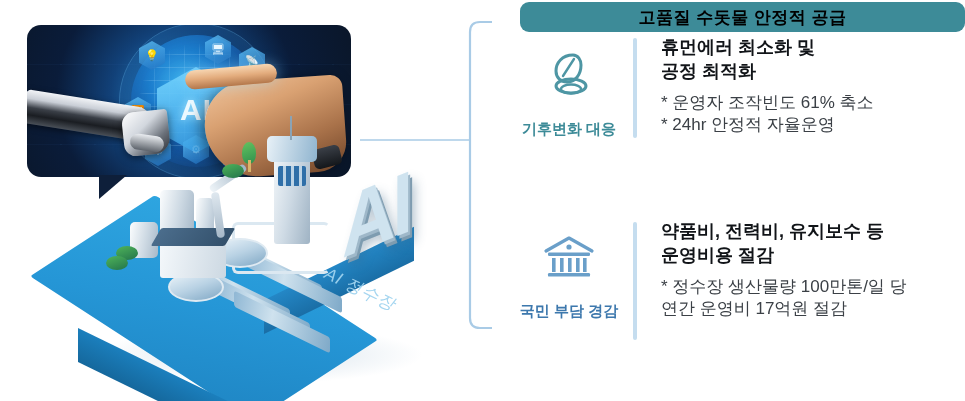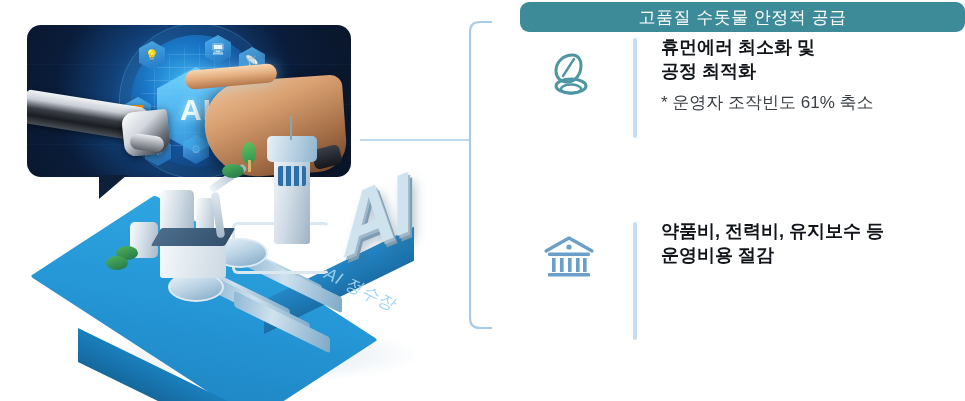--- a/index.html
+++ b/index.html
@@ -216,21 +216,21 @@
   .panel{ position:absolute; left:0; width:460px; }
   .panel-a{ top:2px; height:178px; }
   .panel-b{ top:186px; height:210px; }
 
   .panel-header{
     position:absolute; left:15px; top:0; width:445px; height:30px;
     border-radius:9px; display:flex; align-items:center; justify-content:center;
   }
   .panel-a .panel-header{ background:#3d8b98; }
   .panel-b .panel-header{ background:#2271a8; }
-  .panel-header span{ color:#ffffff; font-size:17px; font-weight:normal; letter-spacing:.5px; }
+  .panel-header span{ color:#000000; font-size:17px; font-weight:bold; letter-spacing:.5px; }
 
   .panel-body{ position:absolute; left:0; top:34px; width:460px; display:flex; }
   .icon-col{ width:128px; display:flex; flex-direction:column; align-items:center; }
   .icon-box{ height:62px; display:flex; align-items:center; justify-content:center; }
   .panel-a .icon-box{ padding-top:14px; }
   .panel-b .icon-box{ padding-top:12px; }
   .icon-label{ font-size:15px; font-weight:bold; white-space:nowrap; }
   .panel-a .icon-label{ color:#3d8b98; margin-top:22px; }
   .panel-b .icon-label{ color:#3d78ad; margin-top:20px; }
 
@@ -331,27 +331,29 @@
       <div class="panel-body">
         <div class="icon-col">
           <div class="icon-box">
             <svg width="52" height="52" viewBox="0 0 52 52" aria-hidden="true">
               <path d="M30 7 C19 7 13 15 13 23 C13 30 18 34 24 34 C32 34 38 27 38 17 C38 12 35 7 30 7 Z" fill="none" stroke="#4e96a4" stroke-width="3" stroke-linejoin="round"></path>
               <path d="M31 11 L20 28" fill="none" stroke="#4e96a4" stroke-width="2.4" stroke-linecap="round"></path>
               <ellipse cx="28" cy="38" rx="15" ry="7" fill="none" stroke="#4e96a4" stroke-width="3"></ellipse>
               <ellipse cx="28" cy="41" rx="10" ry="4.5" fill="none" stroke="#4e96a4" stroke-width="2.4"></ellipse>
             </svg>
           </div>
+          <div class="icon-label">기후변화 대응</div>
         </div>
         <div class="divider"></div>
         <div class="text-col">
           <div class="headline" style="white-space:pre-line">휴먼에러 최소화 및
 공정 최적화</div>
           <div class="bullets">
             <div class="bullet">* 운영자 조작빈도 61% 축소</div>
+            <div class="bullet">* 24hr 안정적 자율운영</div>
           </div>
         </div>
       </div>
     </div>
 
     <div class="panel panel-b">
       <div class="panel-body">
         <div class="icon-col">
           <div class="icon-box">
             <svg width="56" height="52" viewBox="0 0 56 52" aria-hidden="true">
@@ -359,25 +361,28 @@
               <circle cx="28" cy="16" r="2.6" fill="#6a9fc9"></circle>
               <rect x="7" y="21.5" width="42" height="3.4" rx="1.2" fill="#6a9fc9"></rect>
               <rect x="11" y="27" width="3.6" height="14" fill="#6a9fc9"></rect>
               <rect x="19" y="27" width="3.6" height="14" fill="#6a9fc9"></rect>
               <rect x="27" y="27" width="3.6" height="14" fill="#6a9fc9"></rect>
               <rect x="35" y="27" width="3.6" height="14" fill="#6a9fc9"></rect>
               <rect x="42" y="27" width="3.6" height="14" fill="#6a9fc9"></rect>
               <rect x="7" y="42" width="42" height="3.6" rx="1.2" fill="#6a9fc9"></rect>
             </svg>
           </div>
+          <div class="icon-label">국민 부담 경감</div>
         </div>
         <div class="divider"></div>
         <div class="text-col">
           <div class="headline" style="white-space:pre-line">약품비, 전력비, 유지보수 등
 운영비용 절감</div>
           <div class="bullets">
+            <div class="bullet">* 정수장 생산물량 100만톤/일 당
+   연간 운영비 17억원 절감</div>
           </div>
         </div>
       </div>
     </div>
 
   </div>
 </div>
 
 </body></html>

